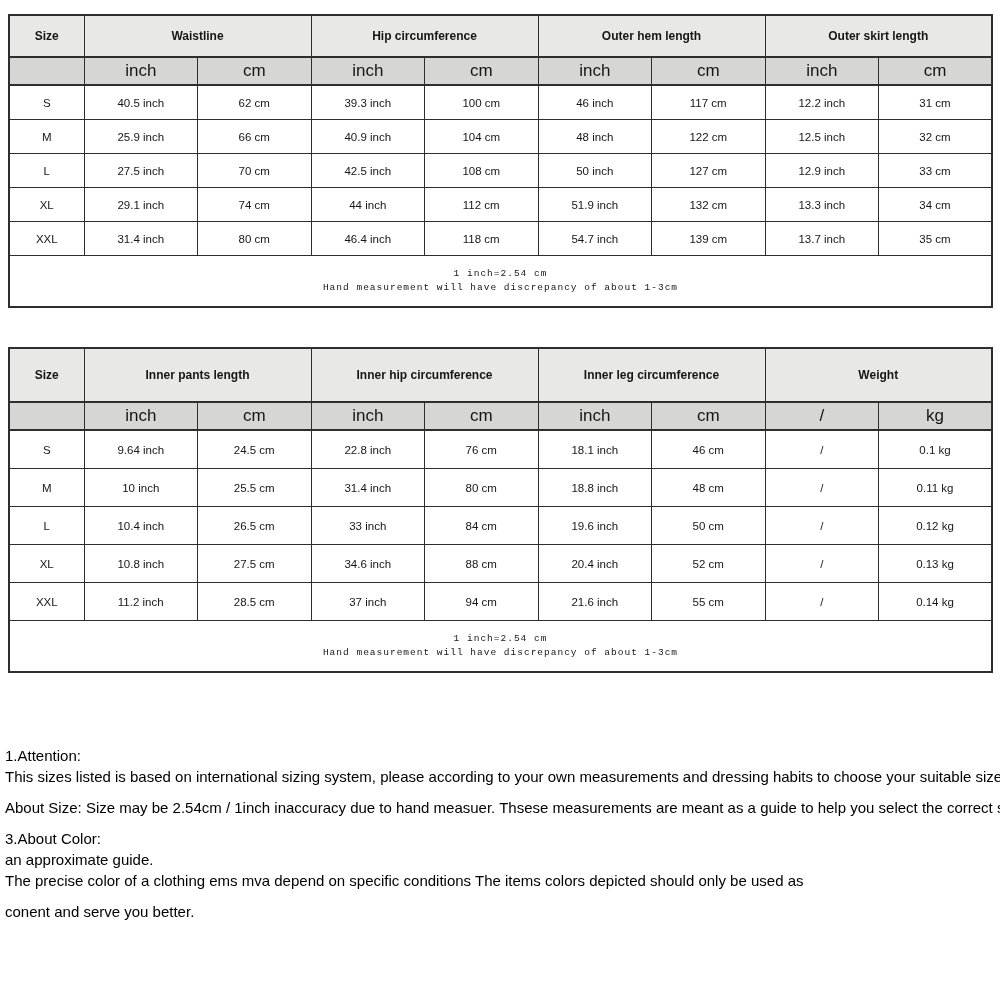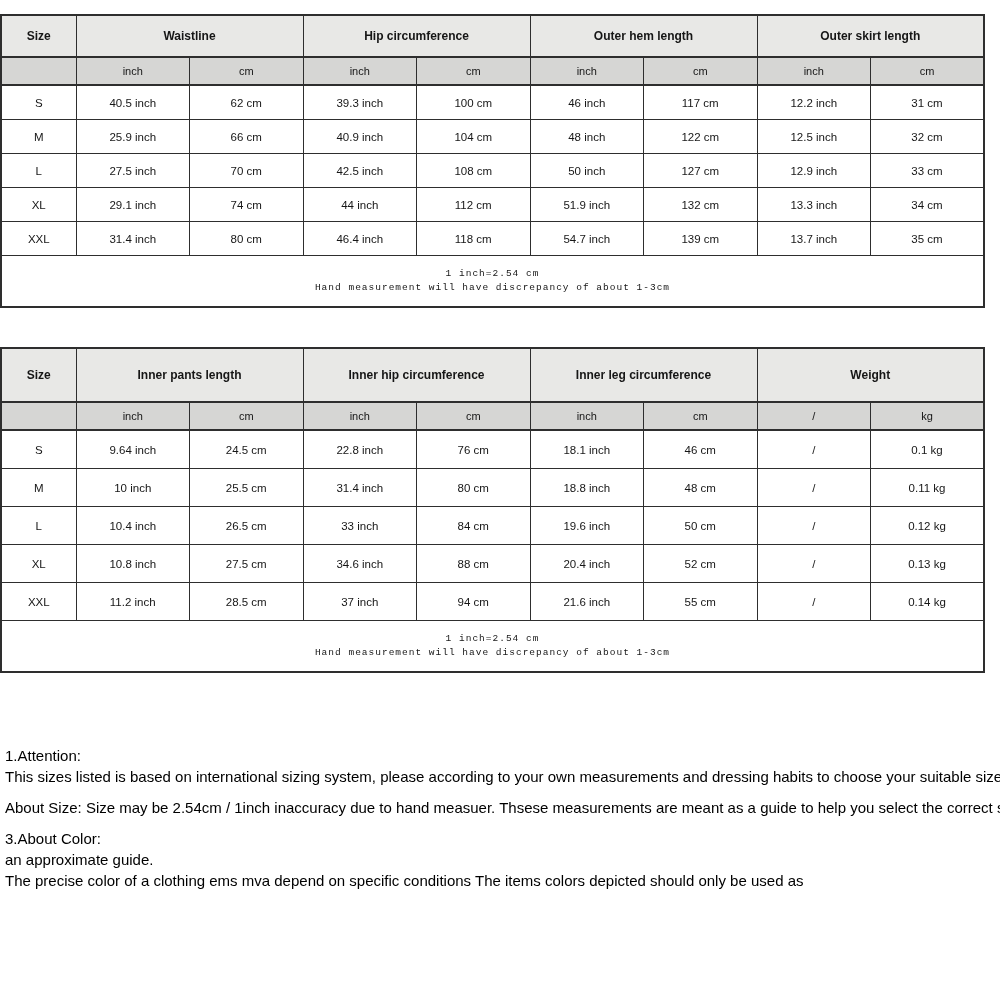--- a/index.html
+++ b/index.html
@@ -10,21 +10,21 @@
     background: #ffffff;
     overflow: hidden;
     font-family: "Liberation Sans", sans-serif;
   }
   .sheet { width: 1000px; height: 1000px; }
 
   table.chart {
     border-collapse: collapse;
     table-layout: fixed;
     width: 985px;
-    margin-left: 0;
+    margin-left: 8px;
     border: 2px solid #2e2e2e;
     color: #161616;
   }
   table.chart.t1 { margin-top: 14px; }
   table.chart.t2 { margin-top: 39px; }
 
   .chart col.c-size { width: 75px; }
 
   .chart th, .chart td {
     border: 1px solid #2e2e2e;
@@ -39,21 +39,21 @@
     background: #e8e8e6;
     font-weight: bold;
     font-size: 12px;
     border-bottom: 2px solid #2e2e2e;
   }
   .t1 .group-row th { height: 40px; }
   .t2 .group-row th { height: 52px; }
 
   .chart .unit-row td {
     background: #d6d6d4;
-    font-size: 11px;
+    font-size: 17px;
     height: 26px;
     border-bottom: 2px solid #2e2e2e;
   }
 
   .chart tbody td {
     background: #ffffff;
     font-size: 11.5px;
   }
   .t1 tbody td { height: 33px; }
   .t2 tbody td { height: 37px; }
@@ -282,16 +282,17 @@
     </section>
     <section>
       <div class="note-line">About Size: Size may be 2.54cm / 1inch inaccuracy due to hand measuer. Thsese measurements are meant as a guide to help you select the correct size.</div>
     </section>
     <section>
       <div class="note-title">3.About Color:</div>
       <div class="note-line">an approximate guide.</div>
       <div class="note-line">The precise color of a clothing ems mva depend on specific conditions The items colors depicted should only be used as</div>
     </section>
     <section>
+      <div class="note-line">conent and serve you better.</div>
     </section>
   </div>
 
 </div>
 
 </body></html>

